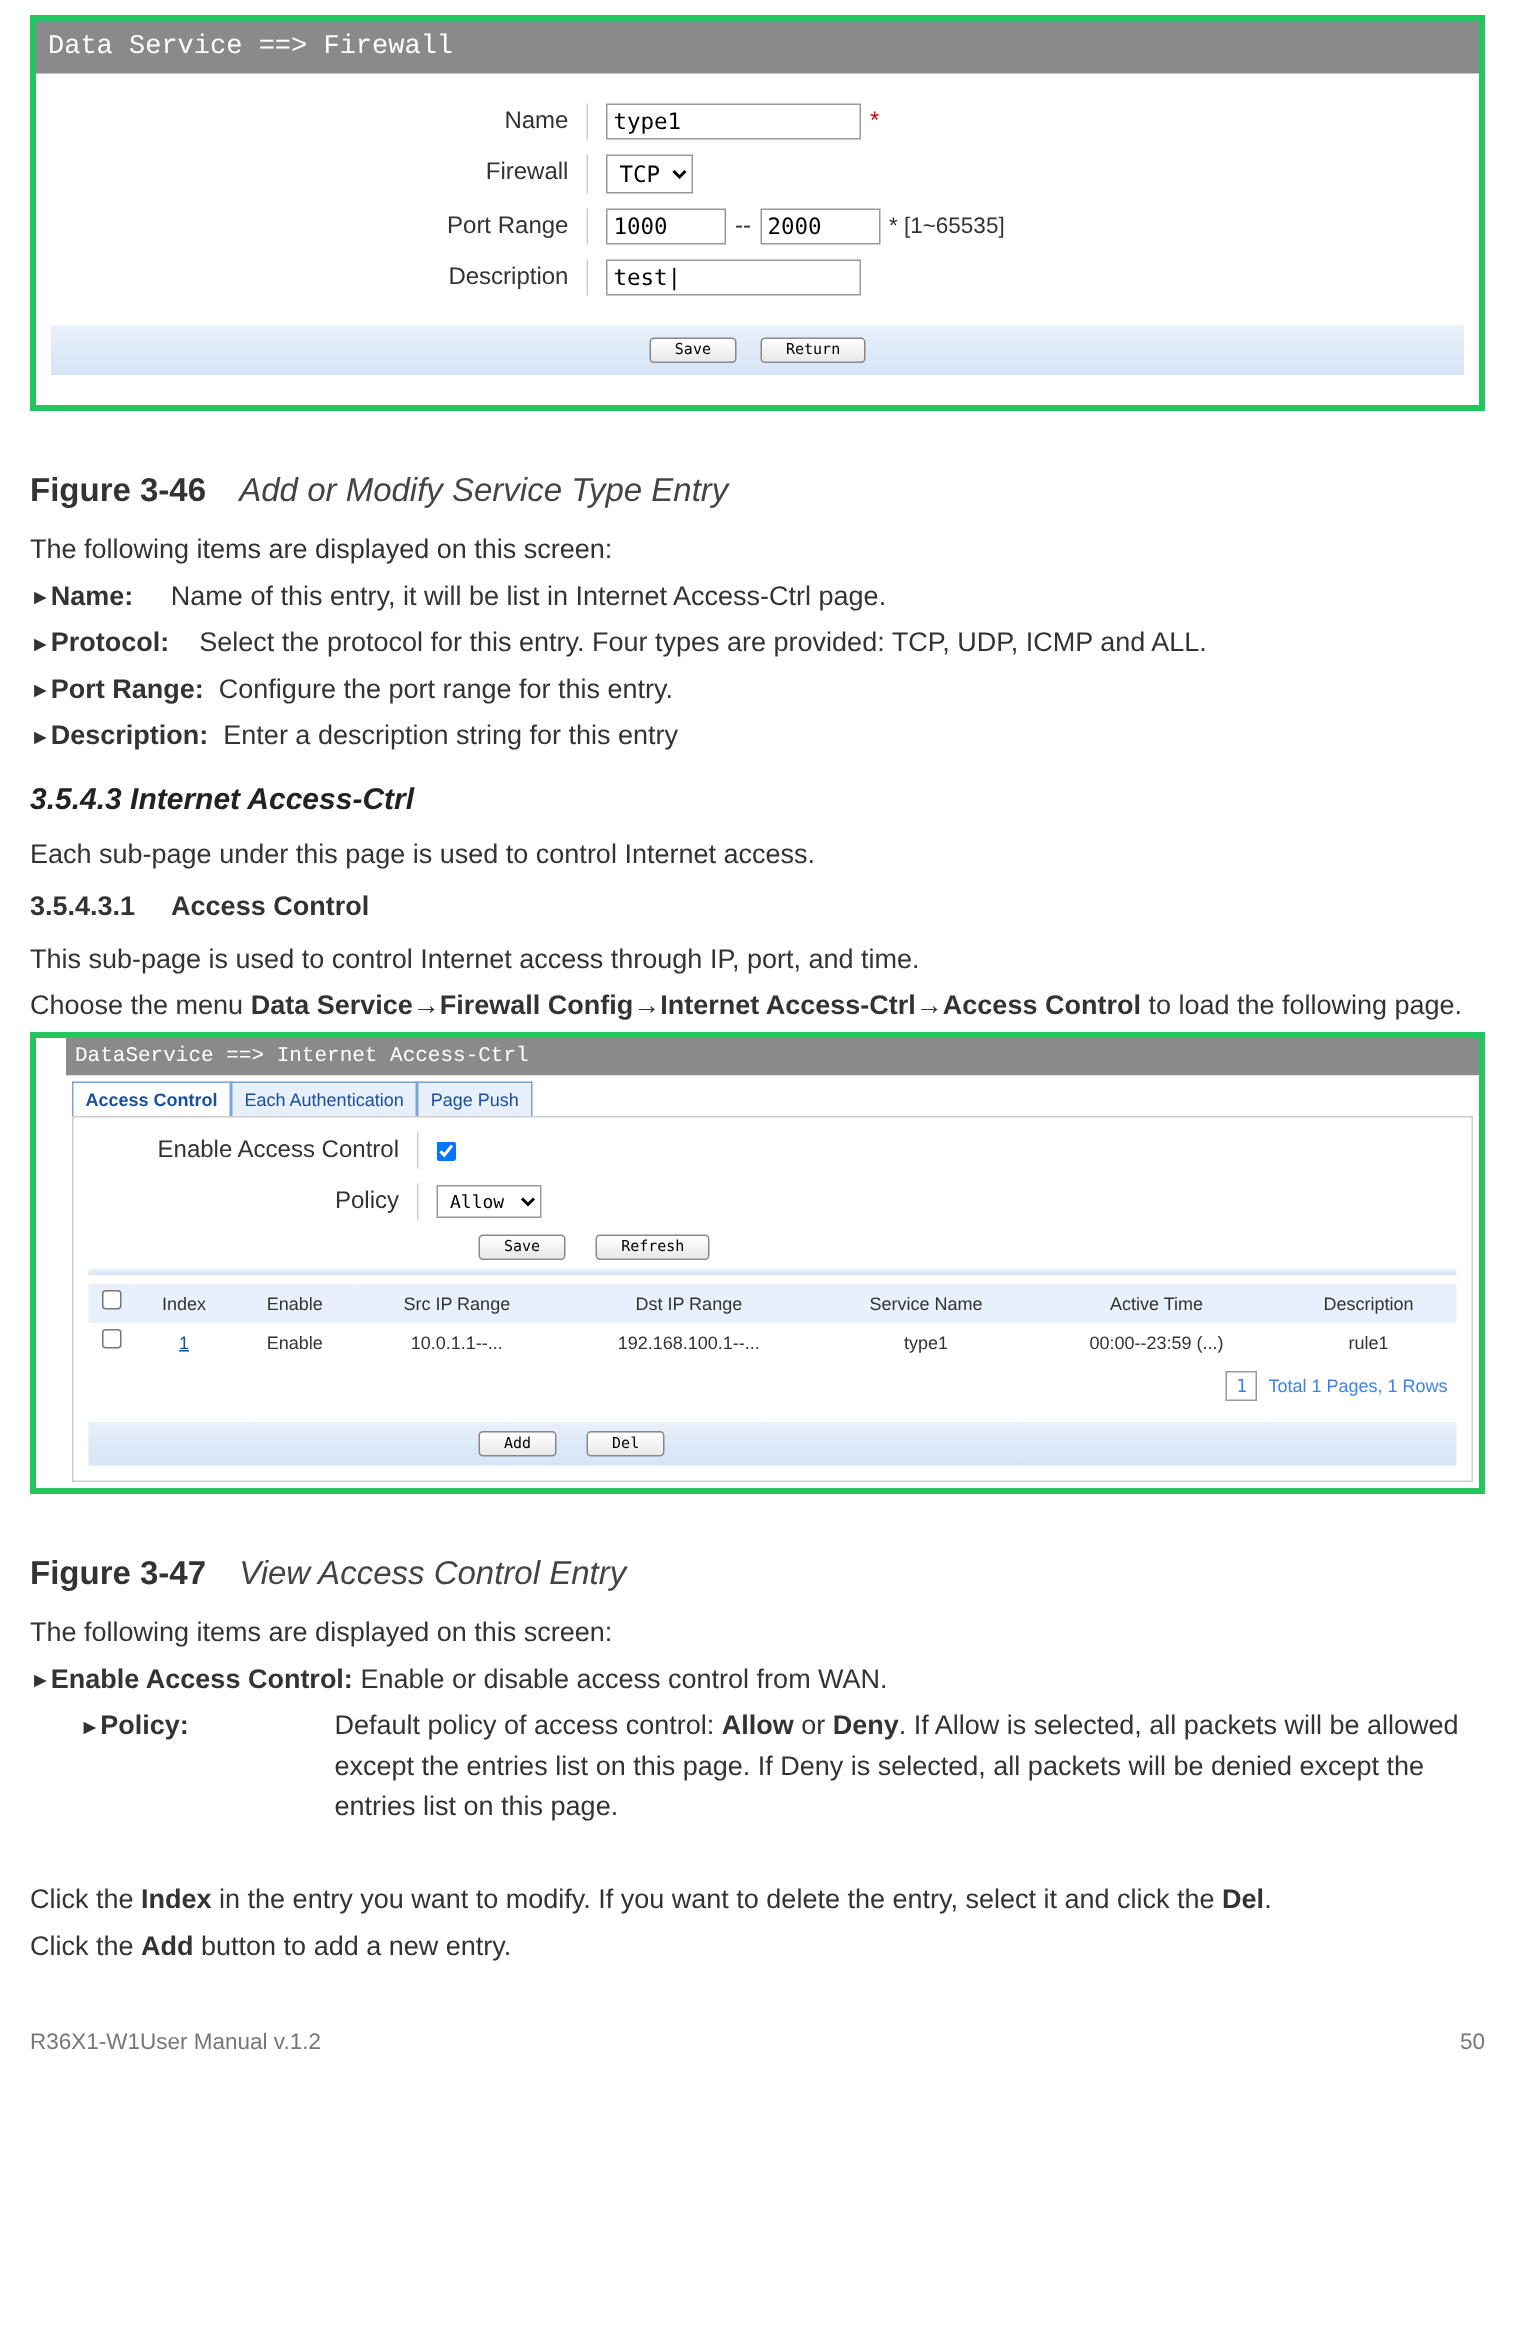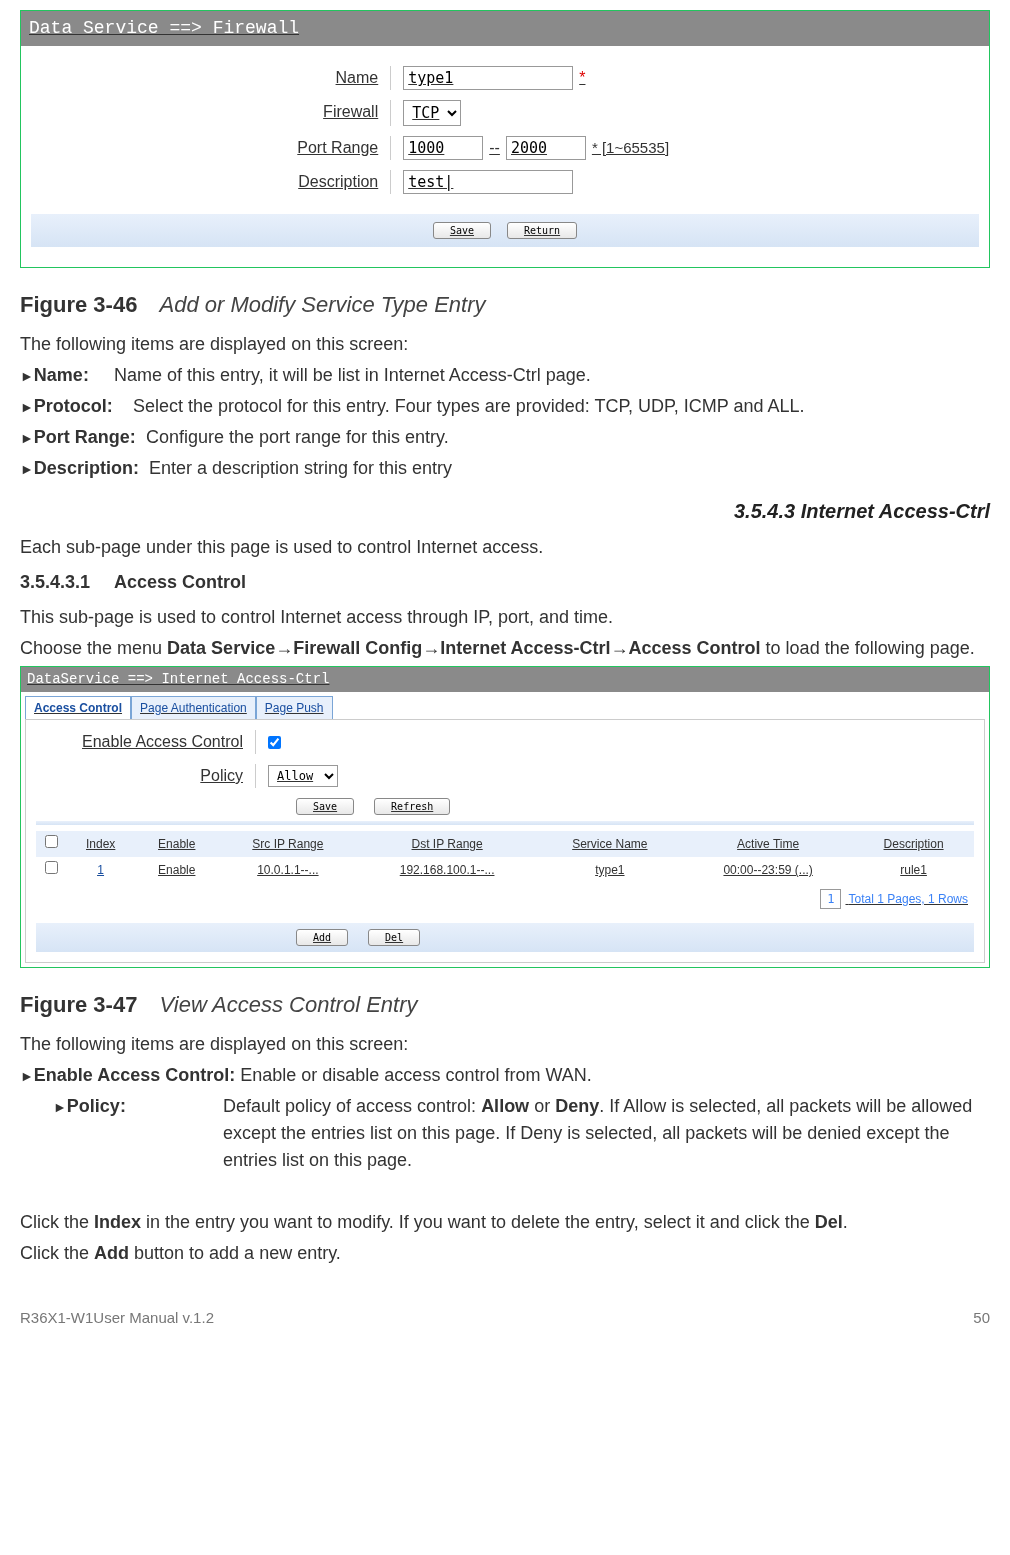--- a/index.html
+++ b/index.html
@@ -6,23 +6,22 @@
   body {
     font-family: Verdana, Arial, sans-serif;
     margin: 0;
     padding: 10px 20px;
     color: #333;
     font-size: 18px;
     line-height: 1.5;
     background: #fff;
   }
   .screenshot {
-    border: 1px solid #22c55e;
-    margin-bottom: 20px;
-    text-decoration: underline;
+    border: 4px solid #22c55e;
+    margin-bottom: 36px;
   }
   .sc-header {
     background: #8a8a8a;
     color: #fff;
     font-family: "Courier New", monospace;
     padding: 4px 8px;
     font-size: 18px;
   }
   .sc-body {
     padding: 20px 10px;
@@ -84,31 +83,30 @@
   .figure-caption .figtitle { font-style: italic; color: #444; margin-left: 16px;}
   .body-text { margin: 4px 0; }
   .arrow { font-size: 14px; vertical-align: middle; }
   .term { font-weight: bold; }
   .sec-heading {
     font-weight: bold;
     font-style: italic;
     font-size: 20px;
     margin: 14px 0 8px;
     color: #222;
-    text-align: right;
   }
   .sub-heading {
     font-weight: bold;
     font-size: 18px;
     margin: 8px 0;
   }
   .sub-heading .num { margin-right: 24px; }
 
   
-  .sc2 { font-size: 13px; }
+  .sc2 { font-size: 13px; padding-left: 20px; }
   .sc2 .sc-header { font-size: 14px; padding: 2px 6px; }
   .tabs {
     display: flex;
     background: #fff;
     padding: 4px 4px 0;
   }
   .tab {
     border: 1px solid #7aa5d6;
     padding: 2px 8px;
     font-size: 12px;
@@ -263,21 +261,21 @@
 <div class="body-text">
   <span>Choose the menu </span><span class="term">Data Service→Firewall Config→Internet Access-Ctrl→Access Control</span><span> to load the following page.</span>
 </div>
 
 
 <div class="screenshot sc2">
   <div class="sc-header">DataService ==&gt; Internet Access-Ctrl</div>
   <div>
     <div class="tabs">
       <div class="tab active">Access Control</div>
-      <div class="tab">Page Authentication</div>
+      <div class="tab">Each Authentication</div>
       <div class="tab">Page Push</div>
     </div>
     <div class="tabpane">
       <div class="form-row">
         <div class="lbl">Enable Access Control</div>
         <div class="val">
             <input type="checkbox" checked="" style="">
           </div>
       </div>
       <div class="form-row">

